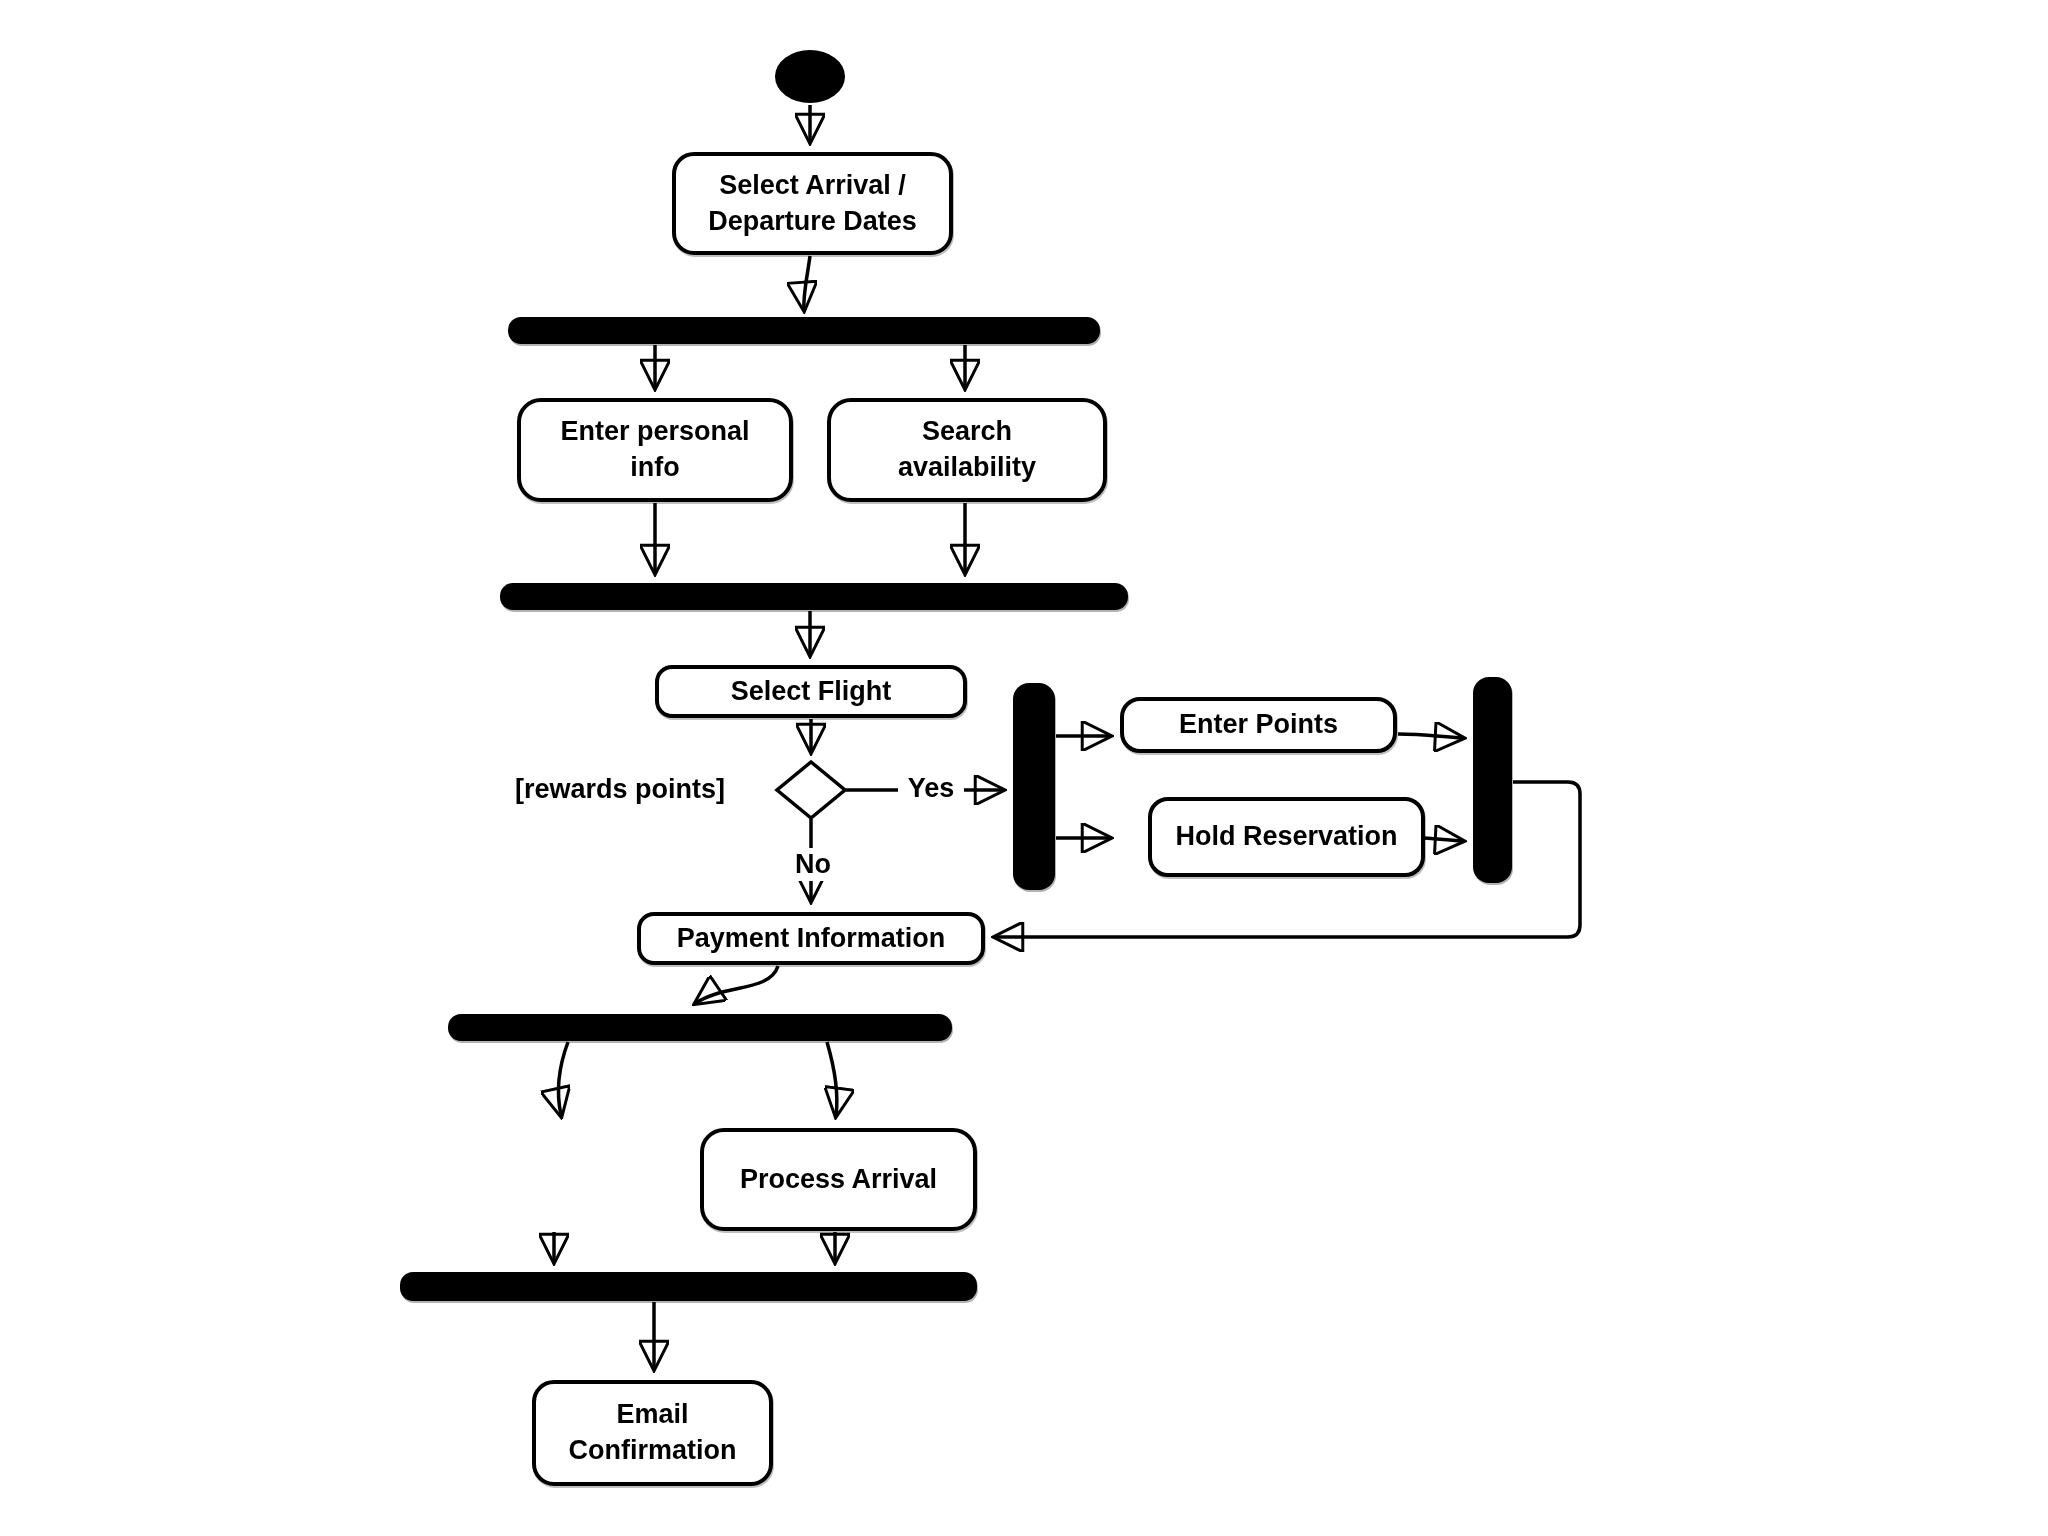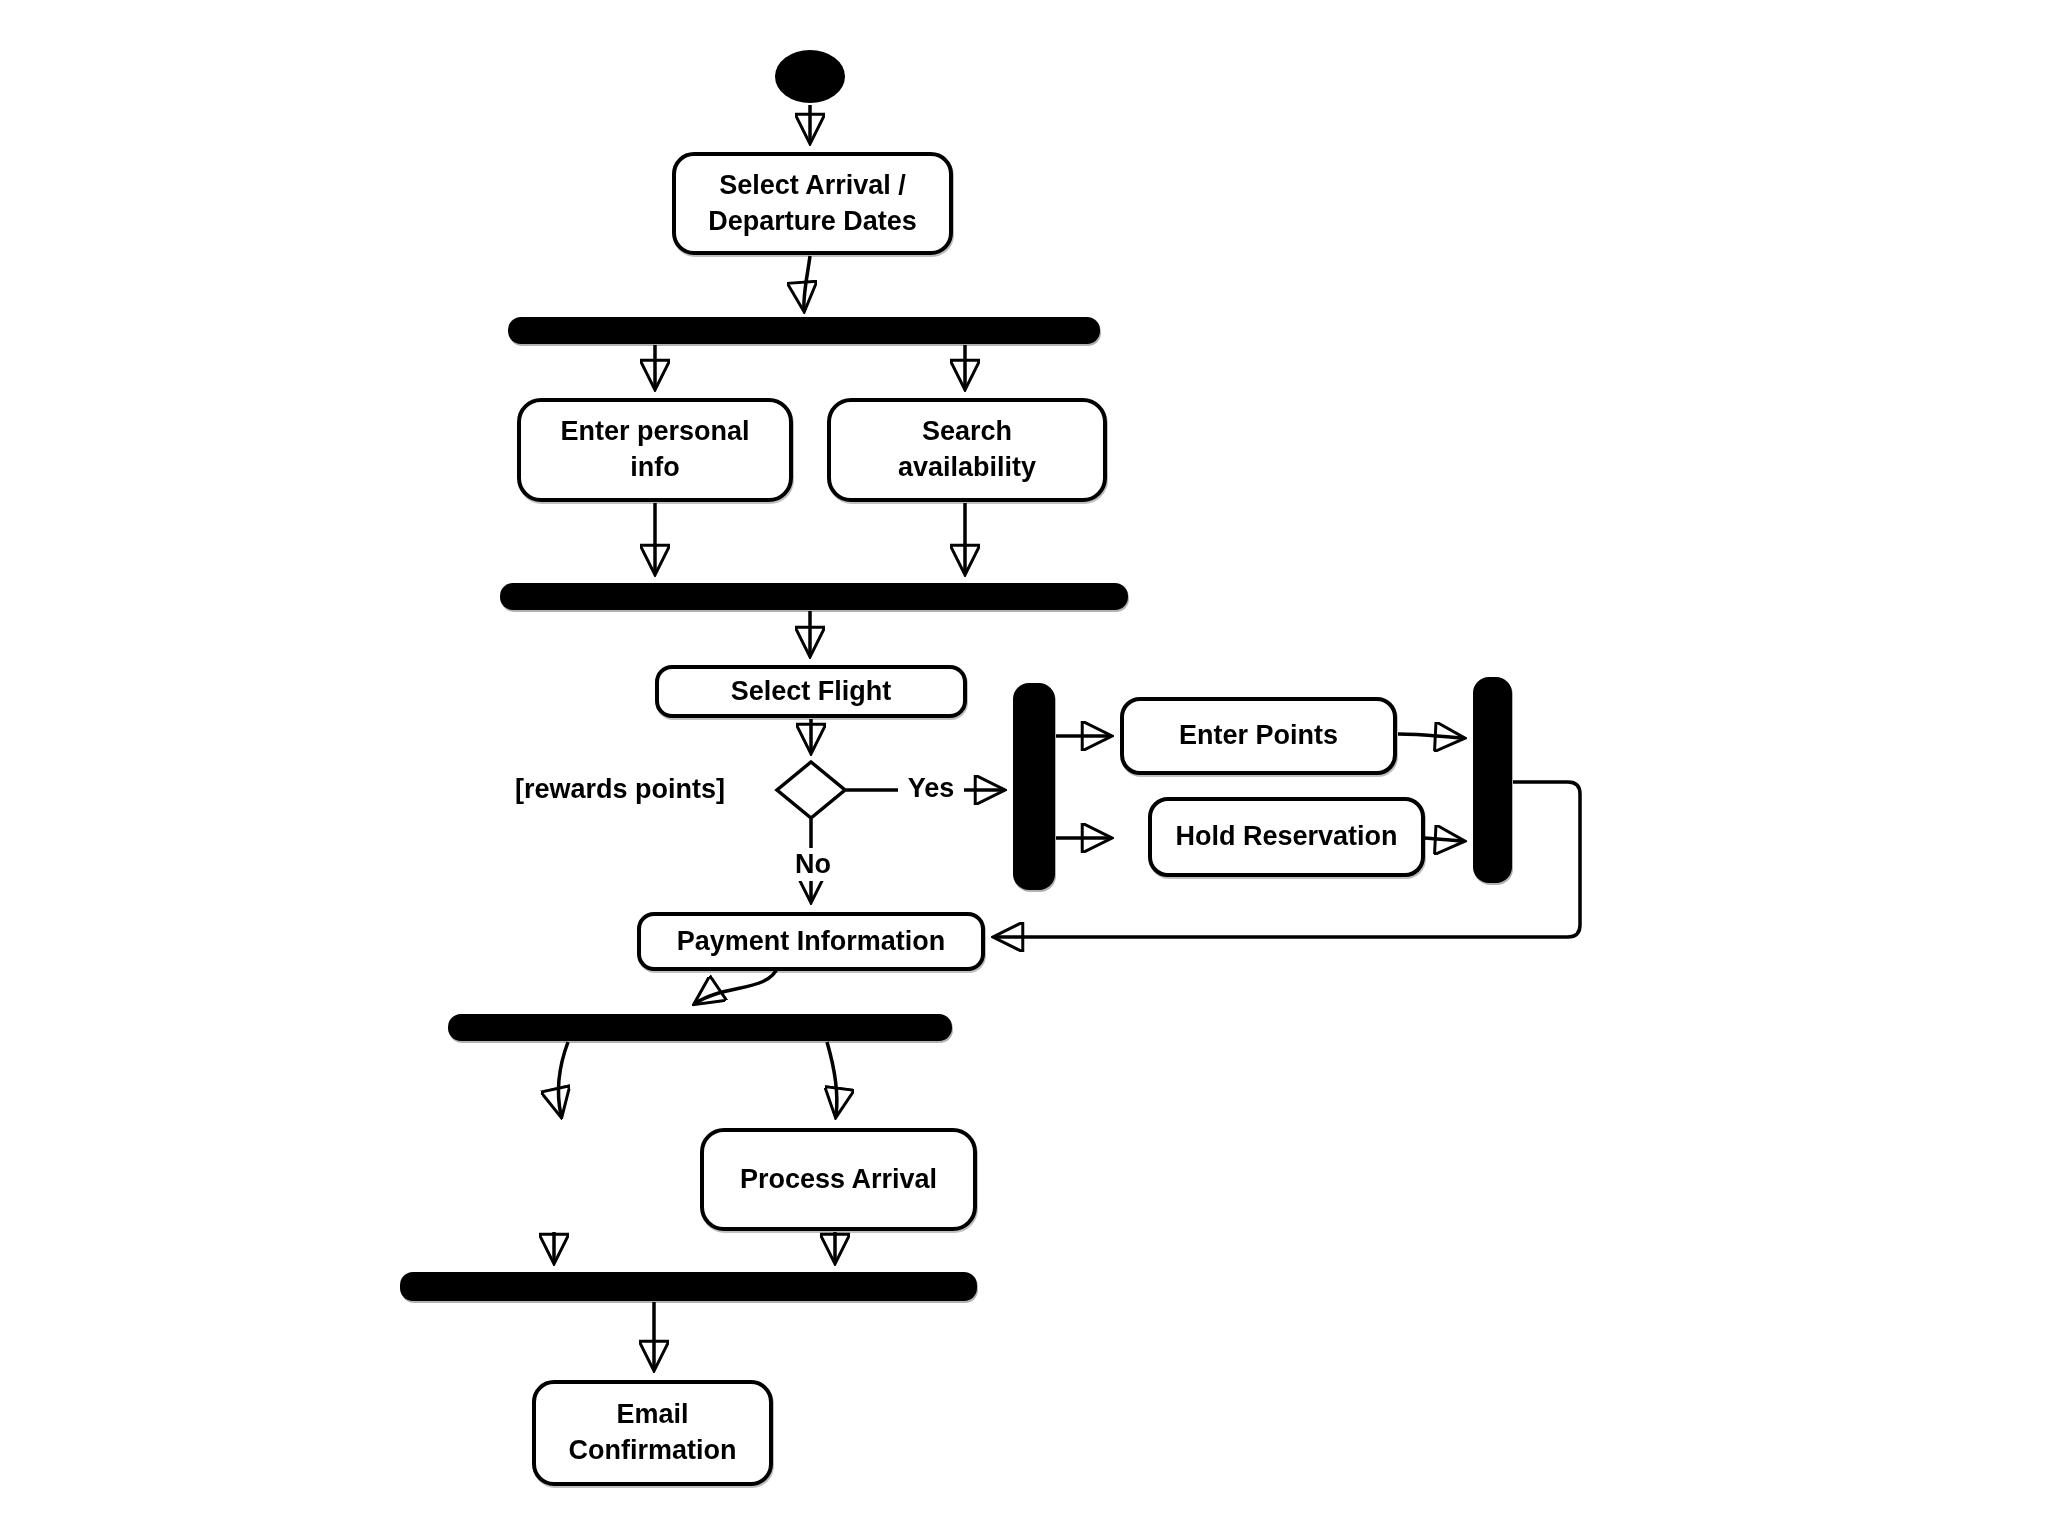--- a/index.html
+++ b/index.html
@@ -106,27 +106,27 @@
   <div class="node" style="left:655px; top:665px; width:312px; height:53px; border-radius:17px;text-align:center;">Select Flight</div>
 
   <div class="edge-label guard" style="left:515px; top:773px; width:250px;">[rewards points]</div>
 
   <div class="edge-label on-line" style="left:898px; top:772px; width:62px;">Yes</div>
 
   <div class="edge-label on-line" style="left:783px; top:848px; width:56px;">No</div>
 
   <div class="bar" style="left:1013px; top:683px; width:42px; height:207px; border-radius:16px;"></div>
 
-  <div class="node" style="left:1120px; top:697px; width:277px; height:78px; border-radius:20px;">Enter Points</div>
+  <div class="node" style="left:1120px; top:697px; width:277px; height:56px; border-radius:20px;">Enter Points</div>
 
   <div class="node" style="left:1120px; top:797px; width:277px; height:80px; border-radius:20px;margin-left:28px;">Hold Reservation</div>
 
   <div class="bar" style="left:1473px; top:677px; width:39px; height:206px; border-radius:16px;"></div>
 
-  <div class="node" style="left:637px; top:912px; width:348px; height:59px; border-radius:17px;">Payment Information</div>
+  <div class="node" style="left:637px; top:912px; width:348px; height:53px; border-radius:17px;">Payment Information</div>
 
   <div class="bar" style="left:448px; top:1014px; width:504px; height:27px;"></div>
 
 
   <div class="node" style="left:700px; top:1128px; width:277px; height:103px; border-radius:24px;">Process Arrival</div>
 
   <div class="bar" style="left:400px; top:1272px; width:577px; height:29px;"></div>
 
   <div class="node" style="left:532px; top:1380px; width:241px; height:106px; border-radius:22px;">Email
 Confirmation</div>

